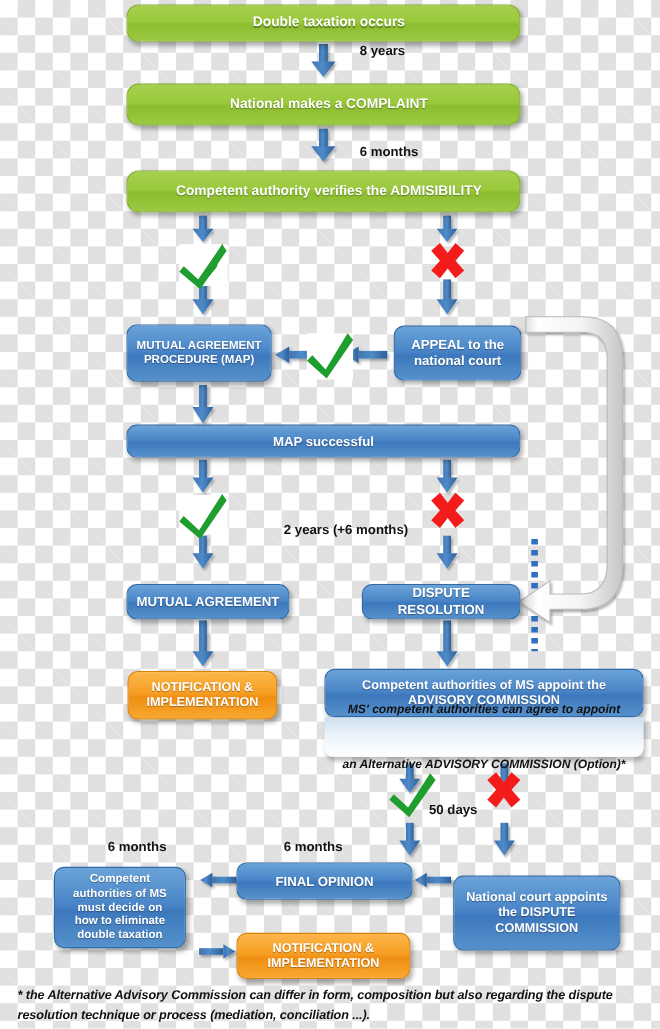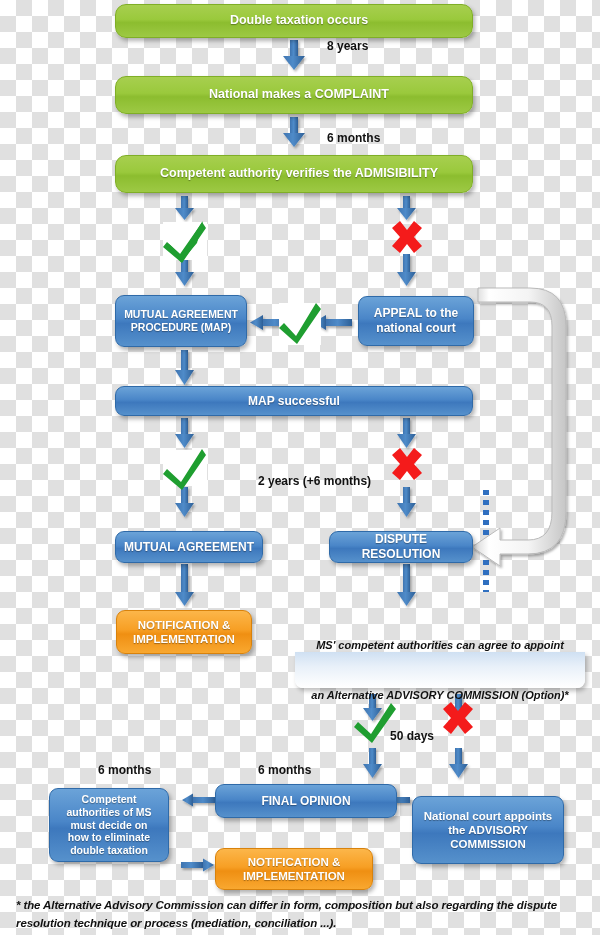--- a/index.html
+++ b/index.html
@@ -288,33 +288,37 @@
 
   <div class="node blue" style="left:329px;top:531px;width:144px;height:32px;font-size:12px;">
     <span>DISPUTE RESOLUTION</span>
   </div>
 
   <div class="node orange" style="left:116px;top:610px;width:136px;height:44px;font-size:11.5px;flex-direction:column;">
     <span>NOTIFICATION &amp;</span>
     <span>IMPLEMENTATION</span>
   </div>
 
+  <div class="node blue" style="left:295px;top:608px;width:290px;height:44px;font-size:11.5px;flex-direction:column;z-index:3;">
+    <span>Competent authorities of MS appoint the</span>
+    <span>ADVISORY COMMISSION</span>
+  </div>
 
   <div class="subcaption" style="left:295px;top:652px;width:290px;height:36px;flex-direction:column;gap:35px;">
     <span>MS' competent authorities can agree to appoint</span>
     <span>an Alternative ADVISORY COMMISSION (Option)*</span>
   </div>
 
-  <div class="node blue" style="left:215px;top:784px;width:182px;height:34px;font-size:12px;">
+  <div class="node blue" style="left:215px;top:784px;width:160px;height:34px;font-size:12px;">
     <span>FINAL OPINION</span>
   </div>
 
   <div class="node blue" style="left:412px;top:784px;width:152px;height:68px;font-size:11.5px;flex-direction:column;margin-top:12px;">
     <span>National court appoints</span>
-    <span>the ADVISORY</span>
+    <span>the DISPUTE</span>
     <span>COMMISSION</span>
   </div>
 
   <div class="node blue" style="left:49px;top:788px;width:120px;height:74px;font-size:10.5px;flex-direction:column;">
     <span>Competent</span>
     <span>authorities of MS</span>
     <span>must decide on</span>
     <span>how to eliminate</span>
     <span>double taxation</span>
   </div>

